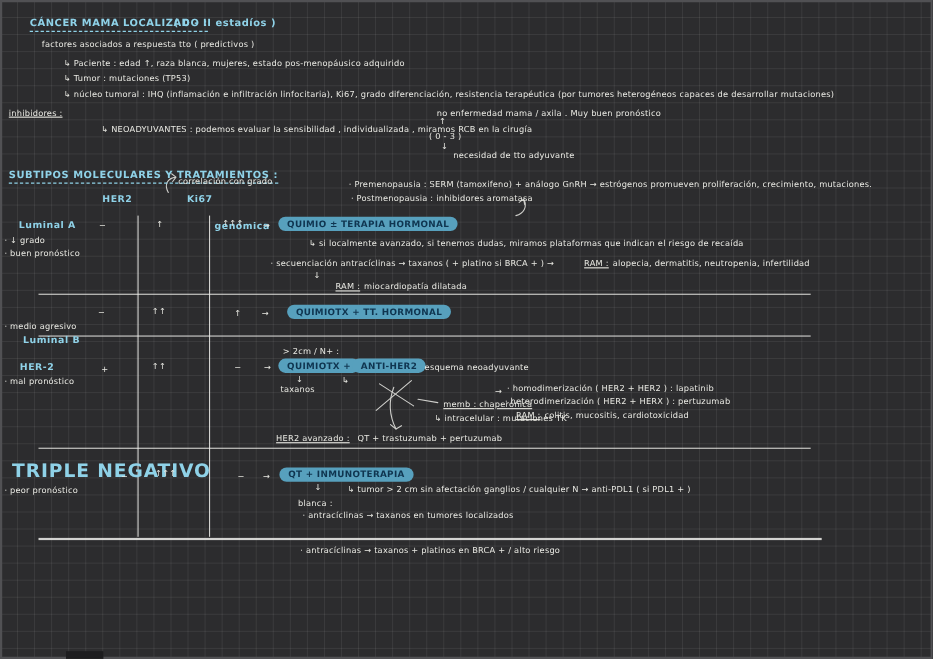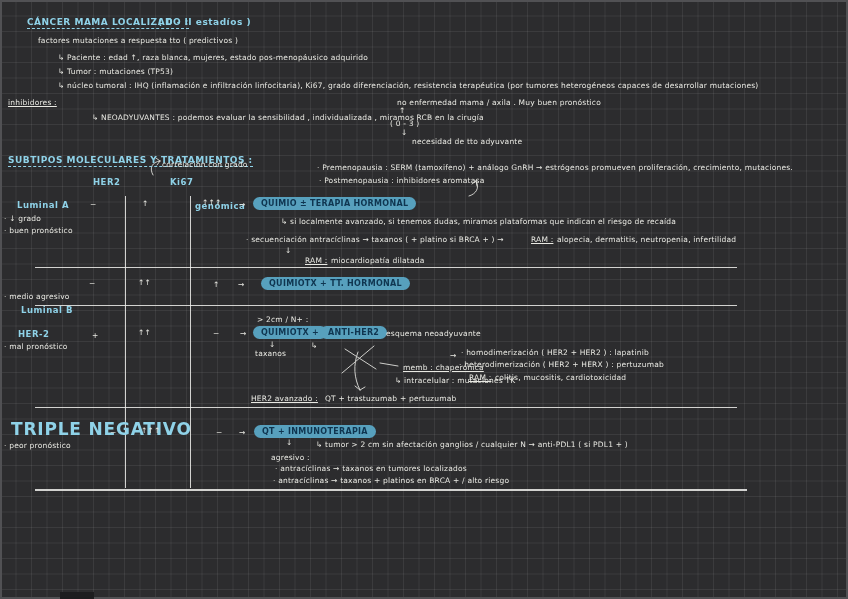--- a/index.html
+++ b/index.html
@@ -54,21 +54,21 @@
   <div class="vr" style="left:125px;top:196px;height:292px"></div>
   <div class="vr" style="left:190px;top:196px;height:292px"></div>
   <div class="hr" style="left:35px;top:267px;width:702px"></div>
   <div class="hr" style="left:35px;top:305px;width:702px"></div>
   <div class="hr" style="left:35px;top:407px;width:702px"></div>
   <div class="hr thick" style="left:35px;top:489px;width:712px"></div>
 
   <div id="lines">
       <div class="line title u-d" style="left: 27px; top: 17px;">CÁNCER MAMA LOCALIZADO :</div>
       <div class="line title" style="left: 158px; top: 17px;">( 0 - II estadíos )</div>
-      <div class="line" style="left: 38px; top: 36px;">factores mutaciones a respuesta tto ( predictivos )</div>
+      <div class="line" style="left: 38px; top: 36px;">factores asociados a respuesta tto ( predictivos )</div>
       <div class="line" style="left: 58px; top: 53px;">↳ Paciente : edad ↑, raza blanca, mujeres, estado pos-menopáusico adquirido</div>
       <div class="line" style="left: 58px; top: 67px;">↳ Tumor : mutaciones (TP53)</div>
       <div class="line" style="left: 58px; top: 81px;">↳ núcleo tumoral : IHQ (inflamación e infiltración linfocitaria), Ki67, grado diferenciación, resistencia terapéutica (por tumores heterogéneos capaces de desarrollar mutaciones)</div>
       <div class="line u" style="left: 8px; top: 98px;">inhibidores :</div>
       <div class="line" style="left: 397px; top: 98px;">no enfermedad mama / axila .  Muy buen pronóstico</div>
       <div class="line" style="left: 92px; top: 113px;">↳ NEOADYUVANTES : podemos evaluar la sensibilidad , individualizada , miramos RCB en la cirugía</div>
       <div class="line" style="left: 399px; top: 106px;">↑</div>
       <div class="line" style="left: 390px; top: 119px;">( 0 - 3 )</div>
       <div class="line" style="left: 401px; top: 128px;">↓</div>
       <div class="line" style="left: 412px; top: 137px;">necesidad de tto adyuvante</div>
@@ -125,19 +125,19 @@
       <div class="line" style="left: 325px; top: 394px;">QT + trastuzumab + pertuzumab</div>
       <div class="line cyan big" style="left: 11px; top: 424px;">TRIPLE NEGATIVO</div>
       <div class="line" style="left: 110px; top: 428px;">−</div>
       <div class="line" style="left: 141px; top: 426px;">↑↑↑</div>
       <div class="line" style="left: 216px; top: 428px;">−</div>
       <div class="line" style="left: 239px; top: 428px;">→</div>
       <div class="line hl" style="left: 254px; top: 425px;">QT + INMUNOTERAPIA</div>
       <div class="line" style="left: 4px; top: 441px;">· peor pronóstico</div>
       <div class="line" style="left: 286px; top: 438px;">↓</div>
       <div class="line" style="left: 316px; top: 440px;">↳ tumor &gt; 2 cm sin afectación ganglios / cualquier N  →  anti-PDL1 ( si PDL1 + )</div>
-      <div class="line" style="left: 271px; top: 453px;">agresivo :</div>
+      <div class="line" style="left: 271px; top: 453px;">blanca :</div>
       <div class="line" style="left: 275px; top: 464px;">· antracíclinas → taxanos en tumores localizados</div>
-      <div class="line" style="left: 273px; top: 476px;">· antracíclinas → taxanos + platinos en BRCA + / alto riesgo</div>
+      <div class="line" style="left: 273px; top: 496px;">· antracíclinas → taxanos + platinos en BRCA + / alto riesgo</div>
     </div>
 
   <div class="bottom-tab"></div>
 </div>
 
 </body></html>

